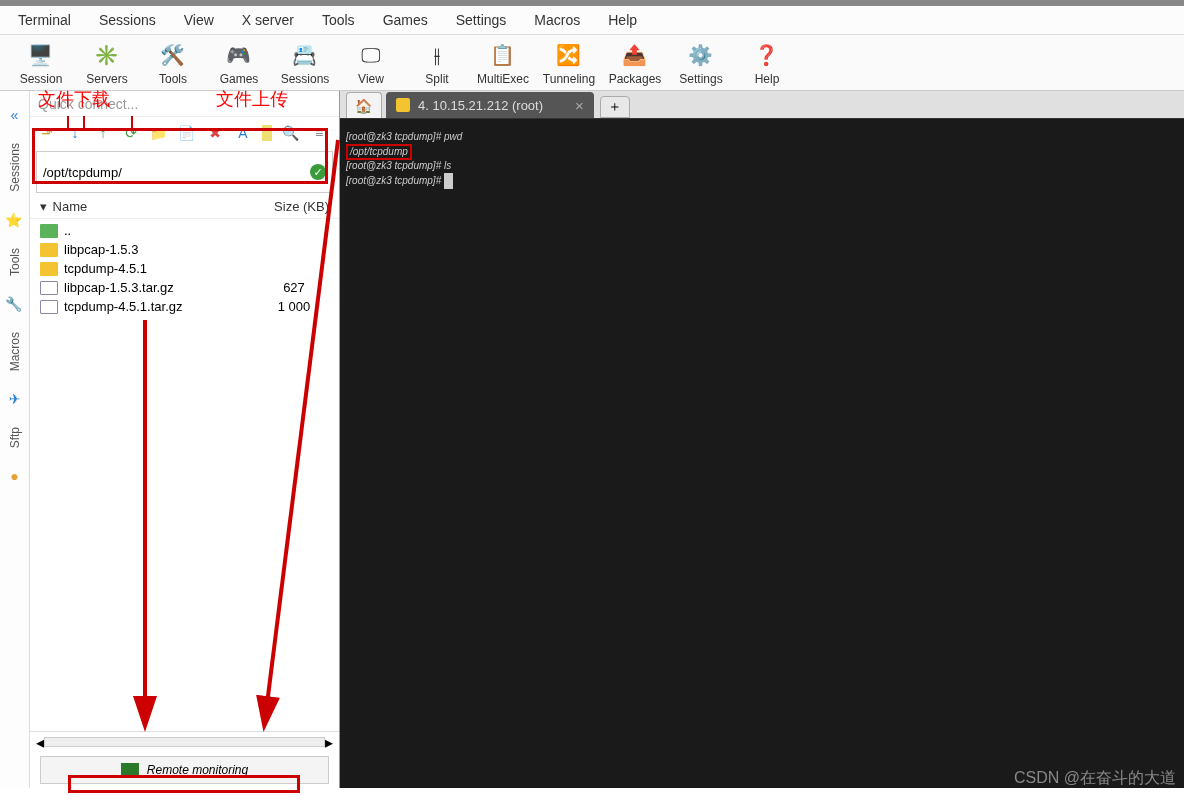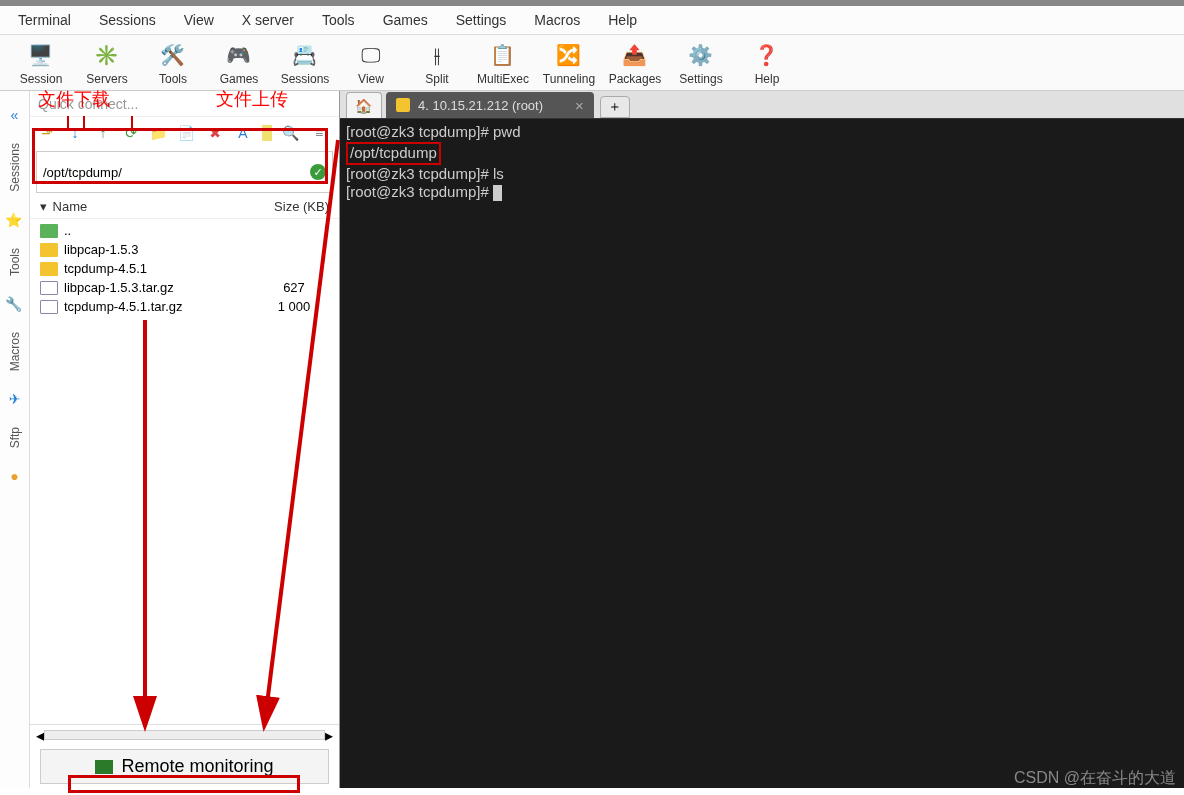--- a/index.html
+++ b/index.html
@@ -31,30 +31,30 @@
 .frow { display:flex; padding:2px 10px; font-size:13px; align-items:center; cursor:pointer; }
 .frow .fi { width:18px; height:14px; margin-right:6px; display:inline-block; }
 .fi.folder { background:#f4c430; border-radius:1px; }
 .fi.folder.green { background:#5ab35a; }
 .fi.file { background:#fff; border:1px solid #88a; border-radius:1px; }
 .frow .fn { flex:1; }
 .frow .fs { width:70px; text-align:center; }
 .side-bottom { border-top:1px solid #ddd; }
 .hscroll { height:20px; display:flex; align-items:center; padding:0 6px; }
 .hscroll .bar { flex:1; height:10px; background:#eee; border:1px solid #ccc; }
-.remmon { margin:4px 10px; padding:6px; text-align:center; font-size:18px; background:#f4f4f4; border:1px solid #ccc; display:flex; align-items:center; justify-content:center; gap:8px; cursor:pointer; }
+.remmon { margin:4px 10px; padding:6px; text-align:center; font-size:12px; background:#f4f4f4; border:1px solid #ccc; display:flex; align-items:center; justify-content:center; gap:8px; cursor:pointer;font-style:italic; }
 .remmon .hb { width:18px; height:14px; background:#2a7a2a; display:inline-block; }
 .terminal { flex:1; display:flex; flex-direction:column; background:#1a1a1a; }
 .tabbar { height:28px; background:#e0e0e0; display:flex; align-items:flex-end; border-bottom:1px solid #333; }
 .tab-home { width:36px; height:26px; background:#f4f4f4; border:1px solid #aaa; border-bottom:none; display:flex; align-items:center; justify-content:center; margin-left:6px; font-size:14px; cursor:pointer; border-radius:4px 4px 0 0; }
 .tab { height:26px; background:#555; color:#ddd; display:flex; align-items:center; padding:0 10px; gap:8px; font-size:13px; border-radius:4px 4px 0 0; margin-left:4px; cursor:pointer; }
 .tab .tico { width:14px; height:14px; background:#f4c430; border-radius:2px; }
 .tab .tx { font-size:15px; color:#aaa; margin-left:24px; cursor:pointer; }
 .tab-add { width:30px; height:22px; background:#e8e8e8; border:1px solid #aaa; display:flex; align-items:center; justify-content:center; margin-left:6px; font-size:14px; cursor:pointer; border-radius:4px 4px 0 0; }
-.term-body { flex:1; padding:4px 6px; font-family:Consolas,monospace; font-size:15px; color:#ccc; line-height:1.25; }
+.term-body { flex:1; padding:12px 6px; font-family:Consolas,monospace; font-size:10px; color:#ccc; line-height:1.25;font-style:italic; }
 .prompt { color:#ccc; }
 .cmd { color:#ccc; }
 .out-blue { color:#4aa3df; }
 .out-red { color:#d44; }
 .out-teal { color:#5bb3b3; }
 .term-hl { border:2px solid #c00; display:inline-block; padding:0 2px; }
 .cursor { display:inline-block; width:9px; height:16px; background:#ccc; vertical-align:middle; }
 .redbox1 { position:absolute; border:3px solid #c00; left:32px; top:128px; width:296px; height:56px; z-index:6; pointer-events:none; }
 .redbox3 { position:absolute; border:3px solid #c00; left:68px; top:775px; width:232px; height:18px; z-index:6; pointer-events:none; }
 .watermark { position:absolute; right:8px; bottom:6px; font-size:16px; color:#888; }

